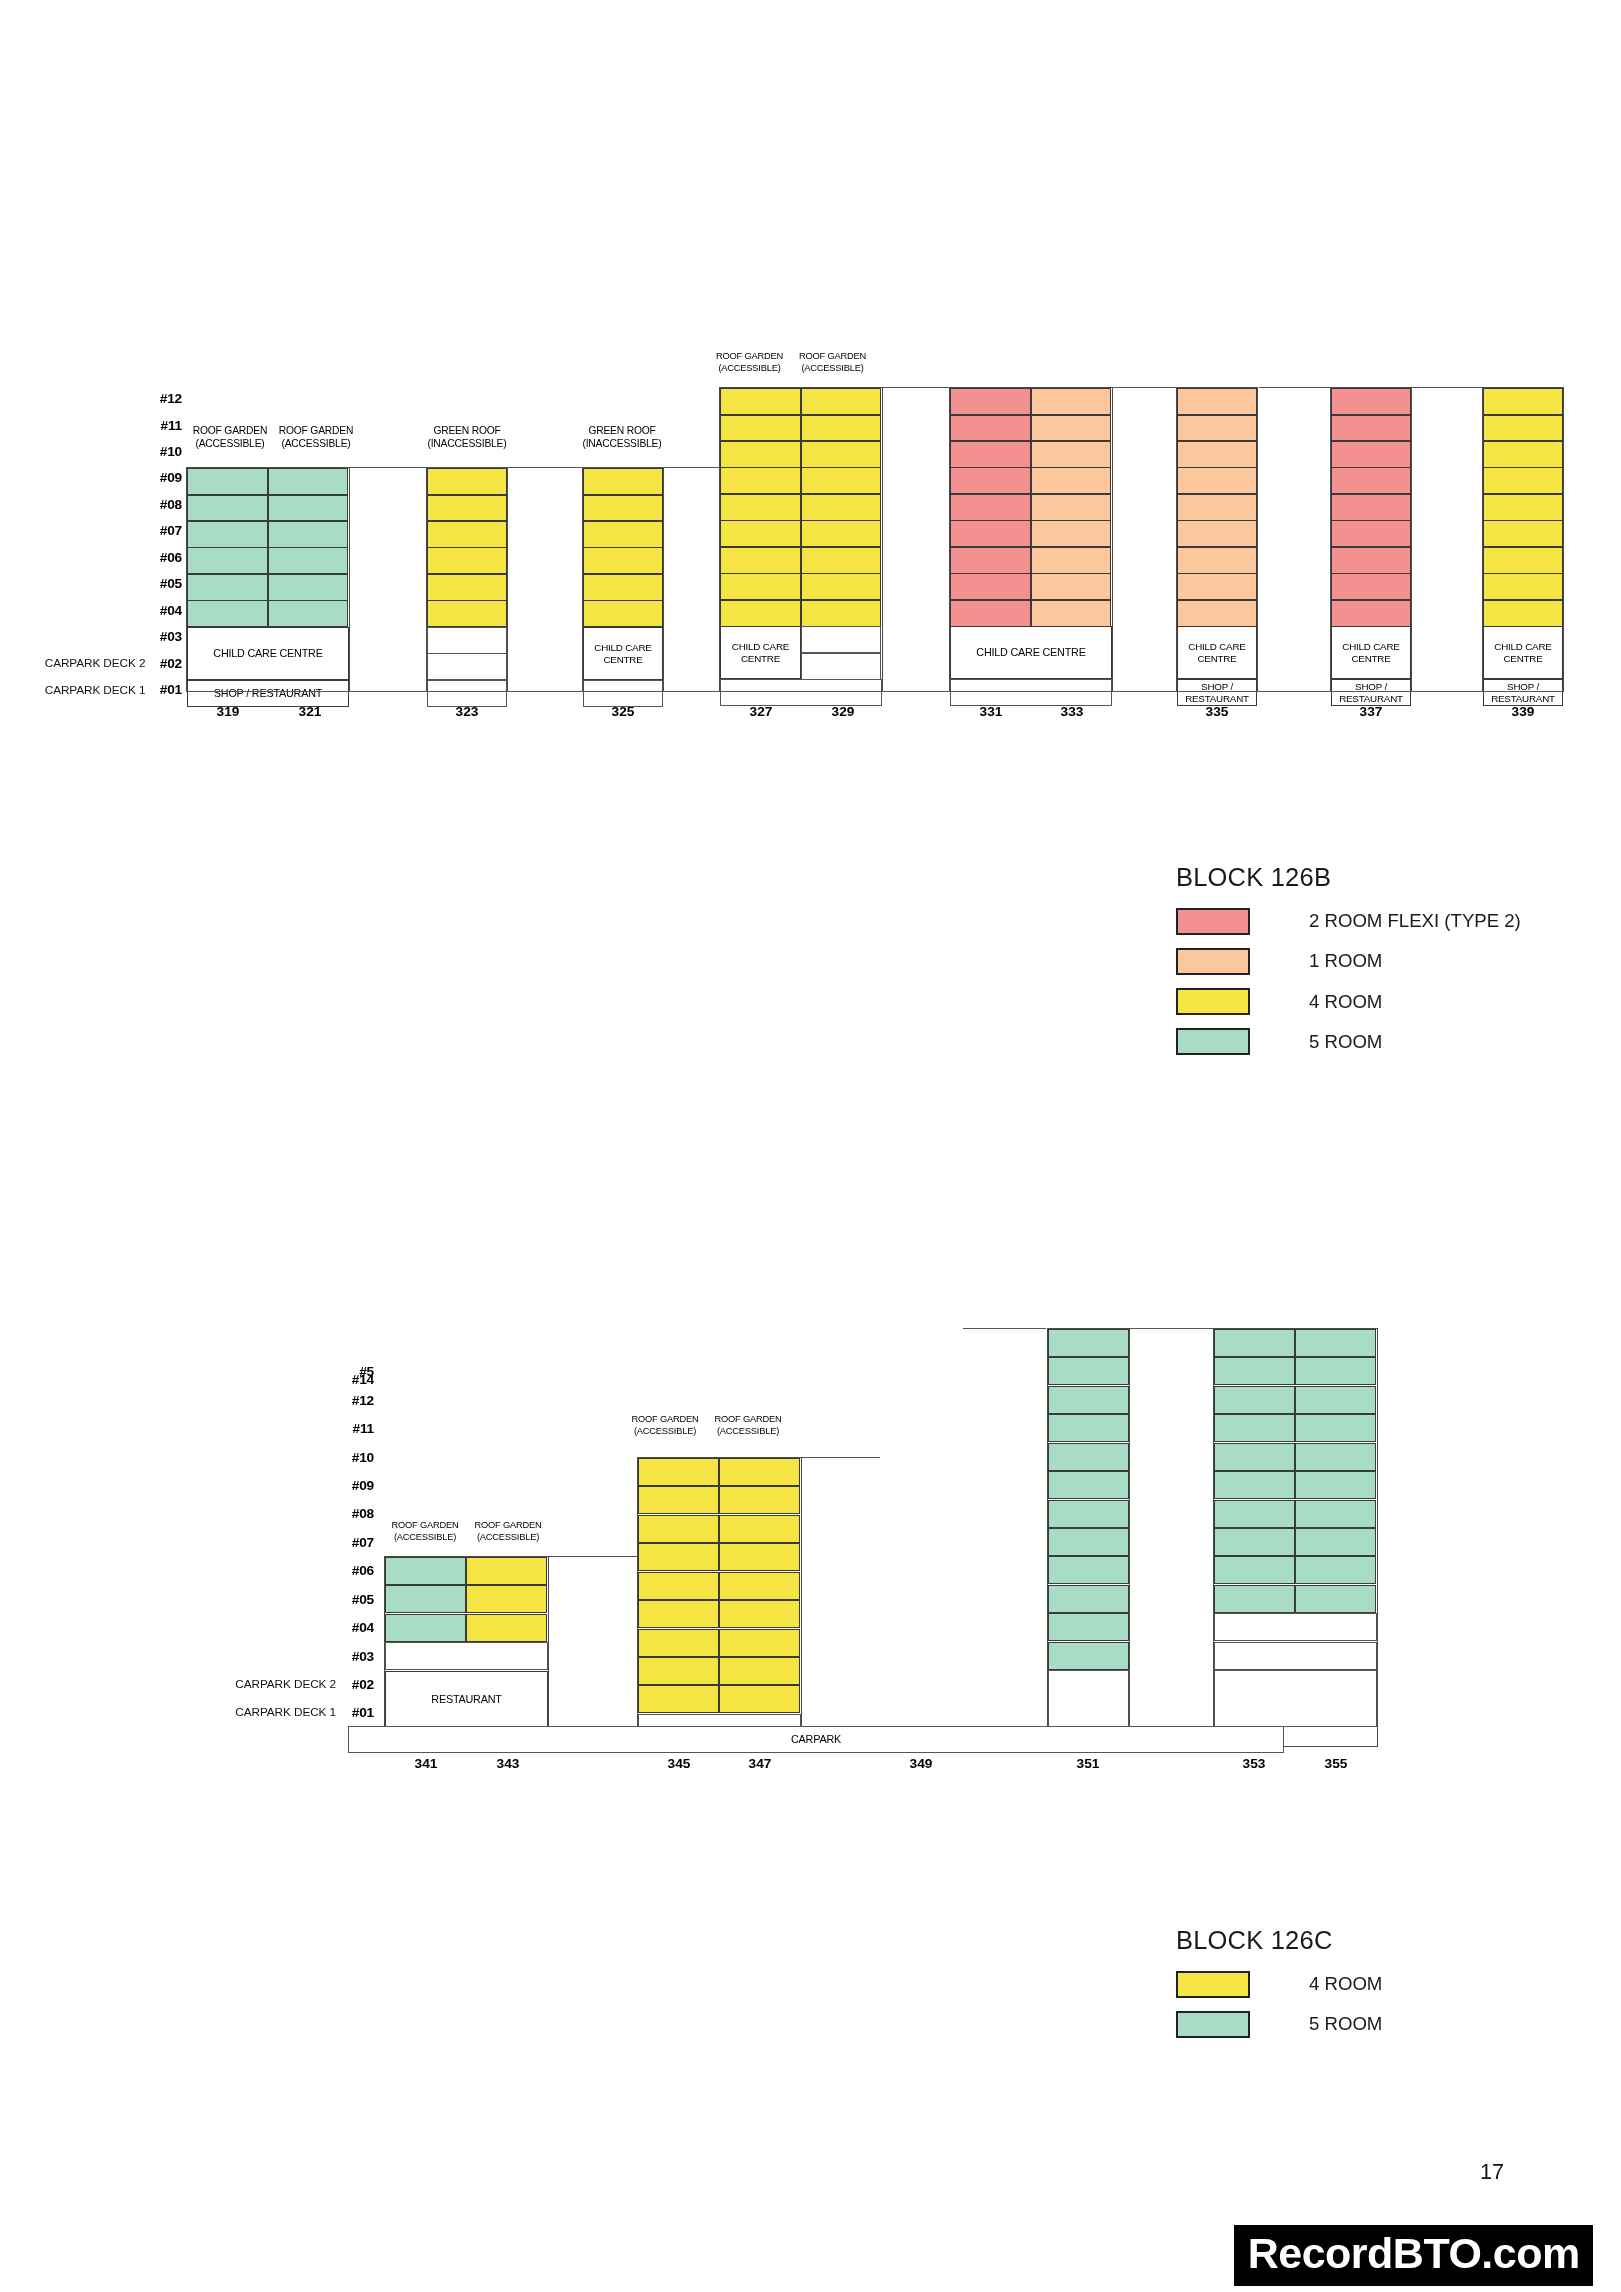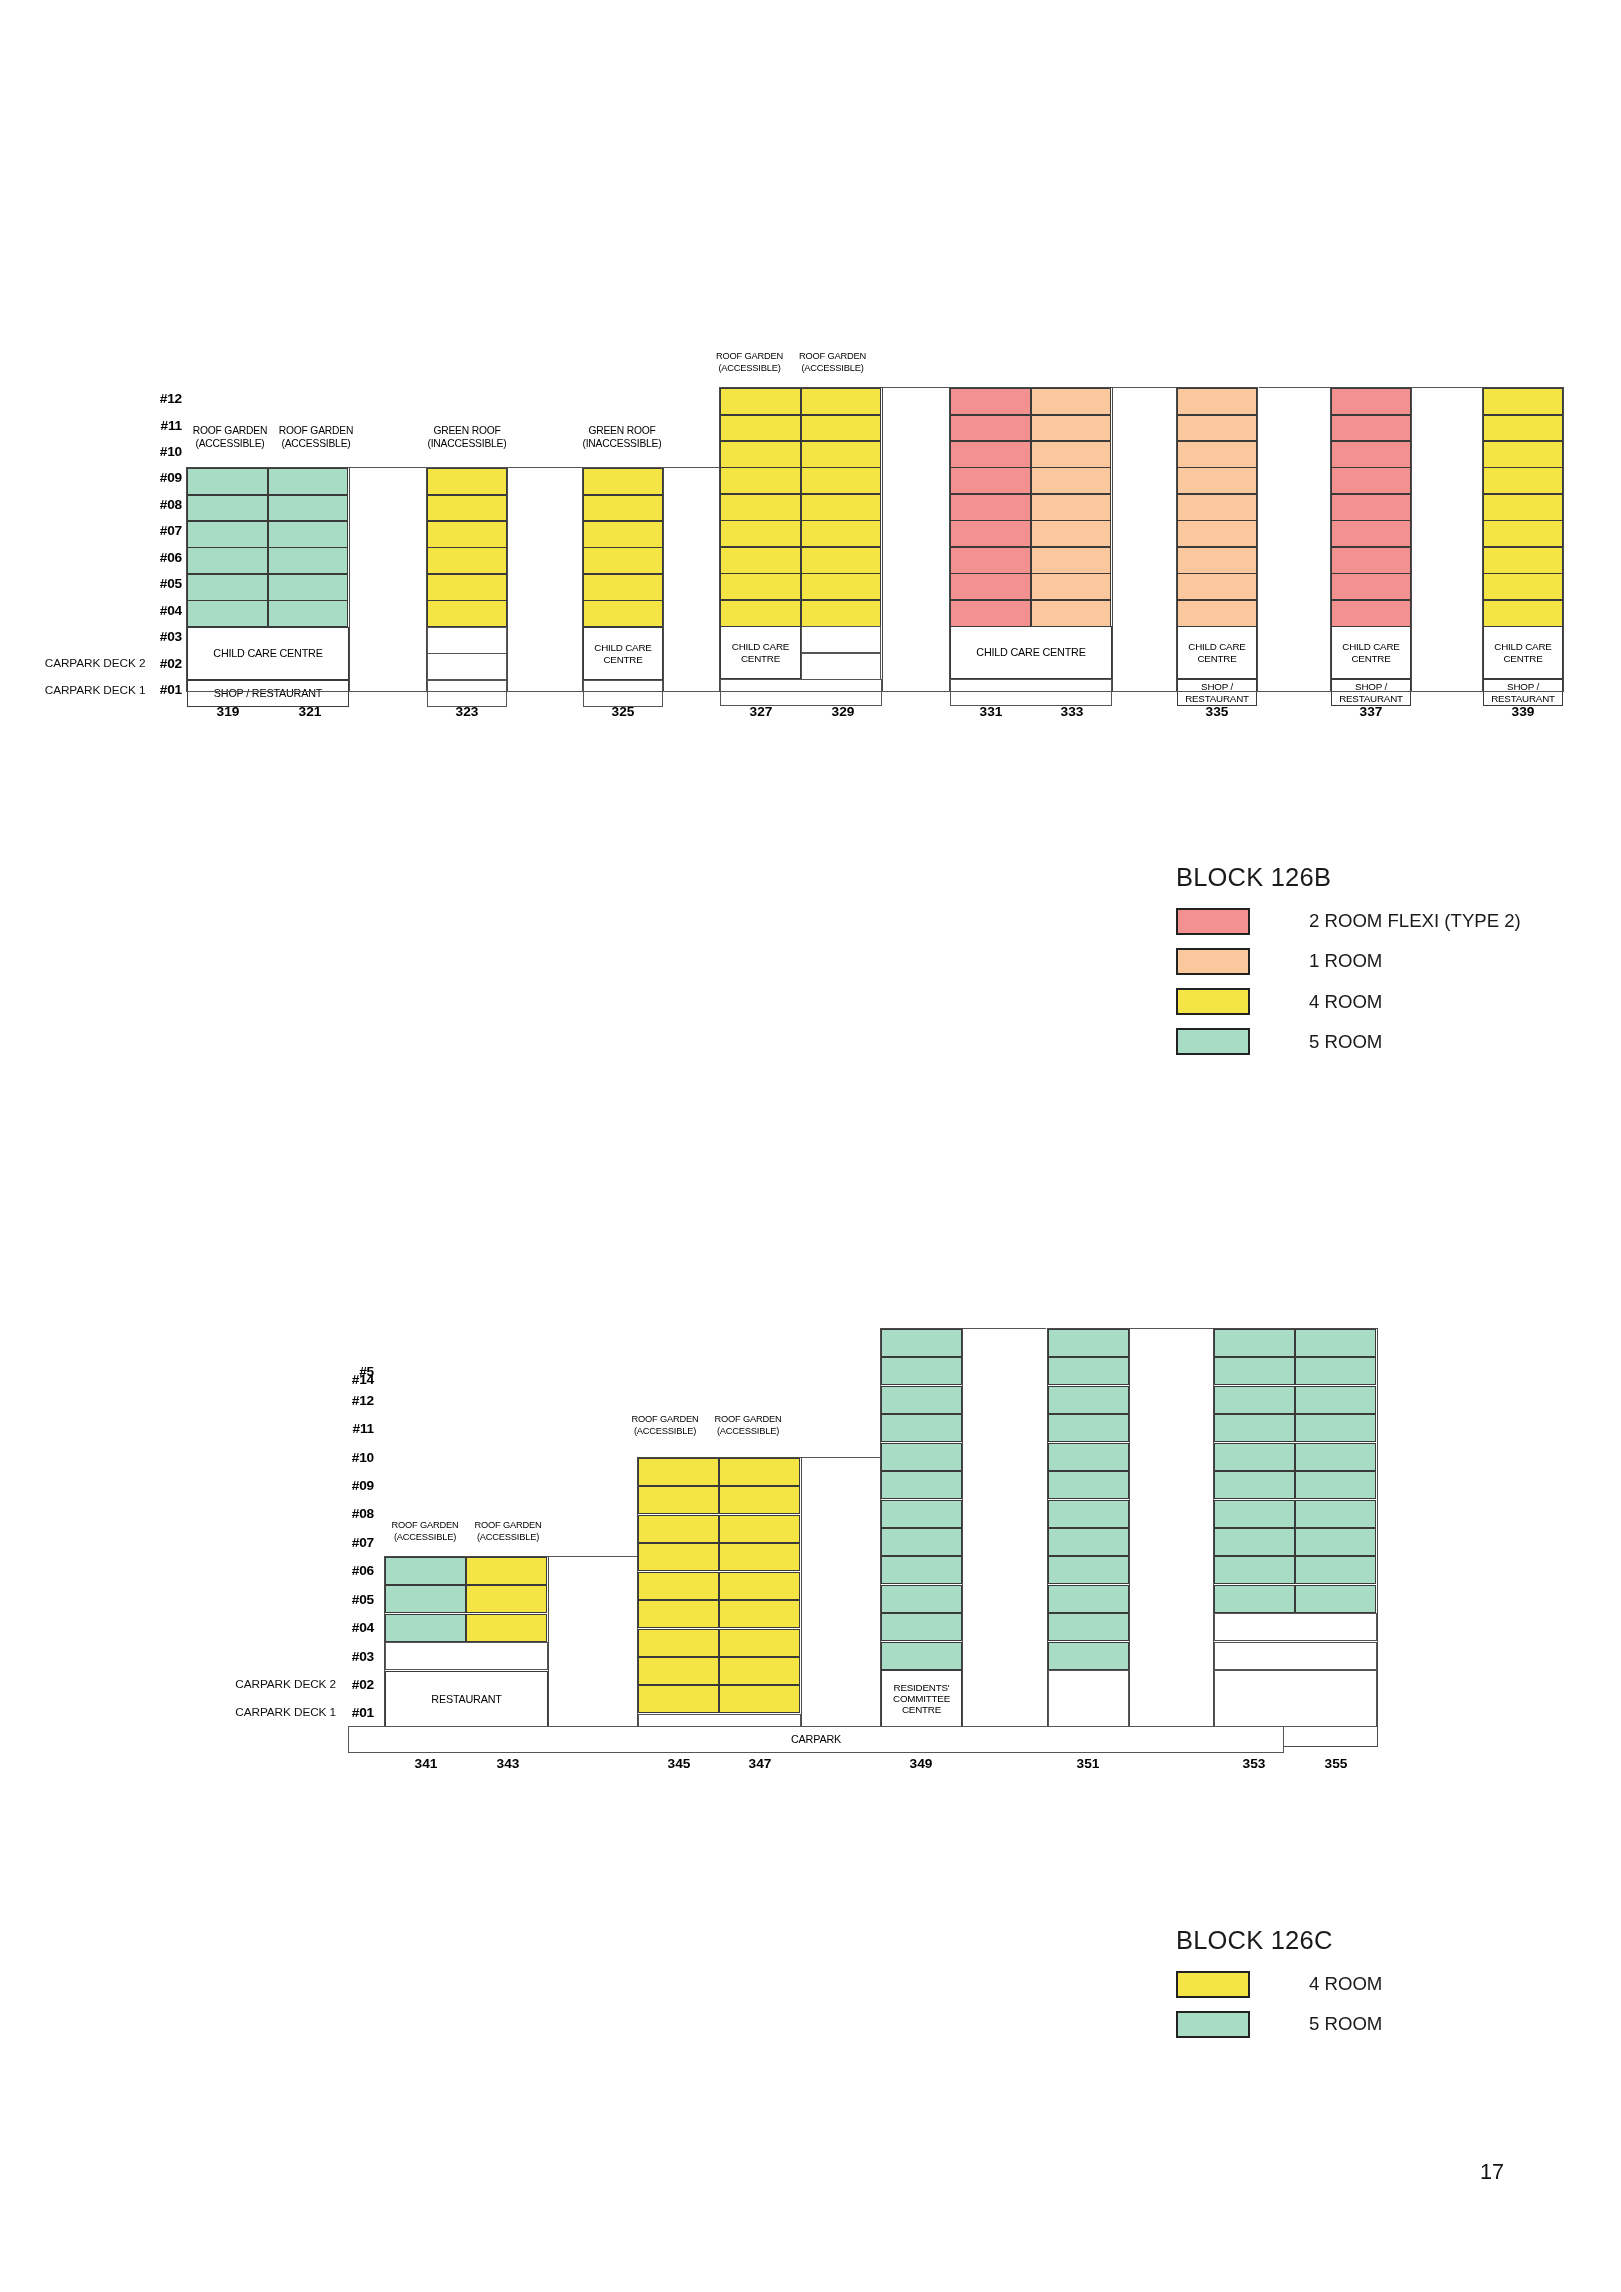--- a/index.html
+++ b/index.html
@@ -416,36 +416,20 @@
       <div class="unit r4" style="left:81px; top:171px; width:81px; height:28px;"></div>
       <div class="unit r4" style="left:0px;  top:199px; width:81px; height:28px;"></div>
       <div class="unit r4" style="left:81px; top:199px; width:81px; height:28px;"></div>
       <div class="unit r4" style="left:0px;  top:227px; width:81px; height:28px;"></div>
       <div class="unit r4" style="left:81px; top:227px; width:81px; height:28px;"></div>
       <div class="unit blank" style="left:0px; top:256px; width:163px; height:32px;"></div>
     </div>
     <div class="unit-no" style="left:640px; top:1756px; width:78px;">345</div>
     <div class="unit-no" style="left:721px; top:1756px; width:78px;">347</div>
 
-    <div class="tower" style="left:880px; top:1328px; width:83px; height:419px;">
-      <div class="unit r5" style="left:0; top:0px;   width:81px; height:28px;"></div>
-      <div class="unit r5" style="left:0; top:28px;  width:81px; height:28px;"></div>
-      <div class="unit r5" style="left:0; top:57px;  width:81px; height:28px;"></div>
-      <div class="unit r5" style="left:0; top:85px;  width:81px; height:28px;"></div>
-      <div class="unit r5" style="left:0; top:114px; width:81px; height:28px;"></div>
-      <div class="unit r5" style="left:0; top:142px; width:81px; height:28px;"></div>
-      <div class="unit r5" style="left:0; top:171px; width:81px; height:28px;"></div>
-      <div class="unit r5" style="left:0; top:199px; width:81px; height:28px;"></div>
-      <div class="unit r5" style="left:0; top:227px; width:81px; height:28px;"></div>
-      <div class="unit r5" style="left:0; top:256px; width:81px; height:28px;"></div>
-      <div class="unit r5" style="left:0; top:284px; width:81px; height:28px;"></div>
-      <div class="unit r5" style="left:0; top:313px; width:81px; height:28px;"></div>
-      <div class="facility small" style="left:0; top:341px; width:81px; height:57px; overflow:visible; white-space:pre-line;">RESIDENTS'
-COMMITTEE CENTRE</div>
-    </div>
     <div class="unit-no" style="left:882px; top:1756px; width:78px;">349</div>
 
     <div class="tower" style="left:1047px; top:1328px; width:83px; height:419px;">
       <div class="unit r5" style="left:0; top:0px;   width:81px; height:28px;"></div>
       <div class="unit r5" style="left:0; top:28px;  width:81px; height:28px;"></div>
       <div class="unit r5" style="left:0; top:57px;  width:81px; height:28px;"></div>
       <div class="unit r5" style="left:0; top:85px;  width:81px; height:28px;"></div>
       <div class="unit r5" style="left:0; top:114px; width:81px; height:28px;"></div>
       <div class="unit r5" style="left:0; top:142px; width:81px; height:28px;"></div>
       <div class="unit r5" style="left:0; top:171px; width:81px; height:28px;"></div>
@@ -501,15 +485,16 @@
       <div class="legend-swatch" style="background:#F5E544;"></div>
       <div class="legend-label">4 ROOM</div>
     </div>
     <div class="legend-row">
       <div class="legend-swatch" style="background:#A9DCC4;"></div>
       <div class="legend-label">5 ROOM</div>
     </div>
   </div>
 
   <div class="page-number" style="left:1480px; top:2159px;">17</div>
+  <div class="watermark" style="left:1234px; top:2225px;">RecordBTO.com</div>
 
 </div>
 
 
 </body></html>

